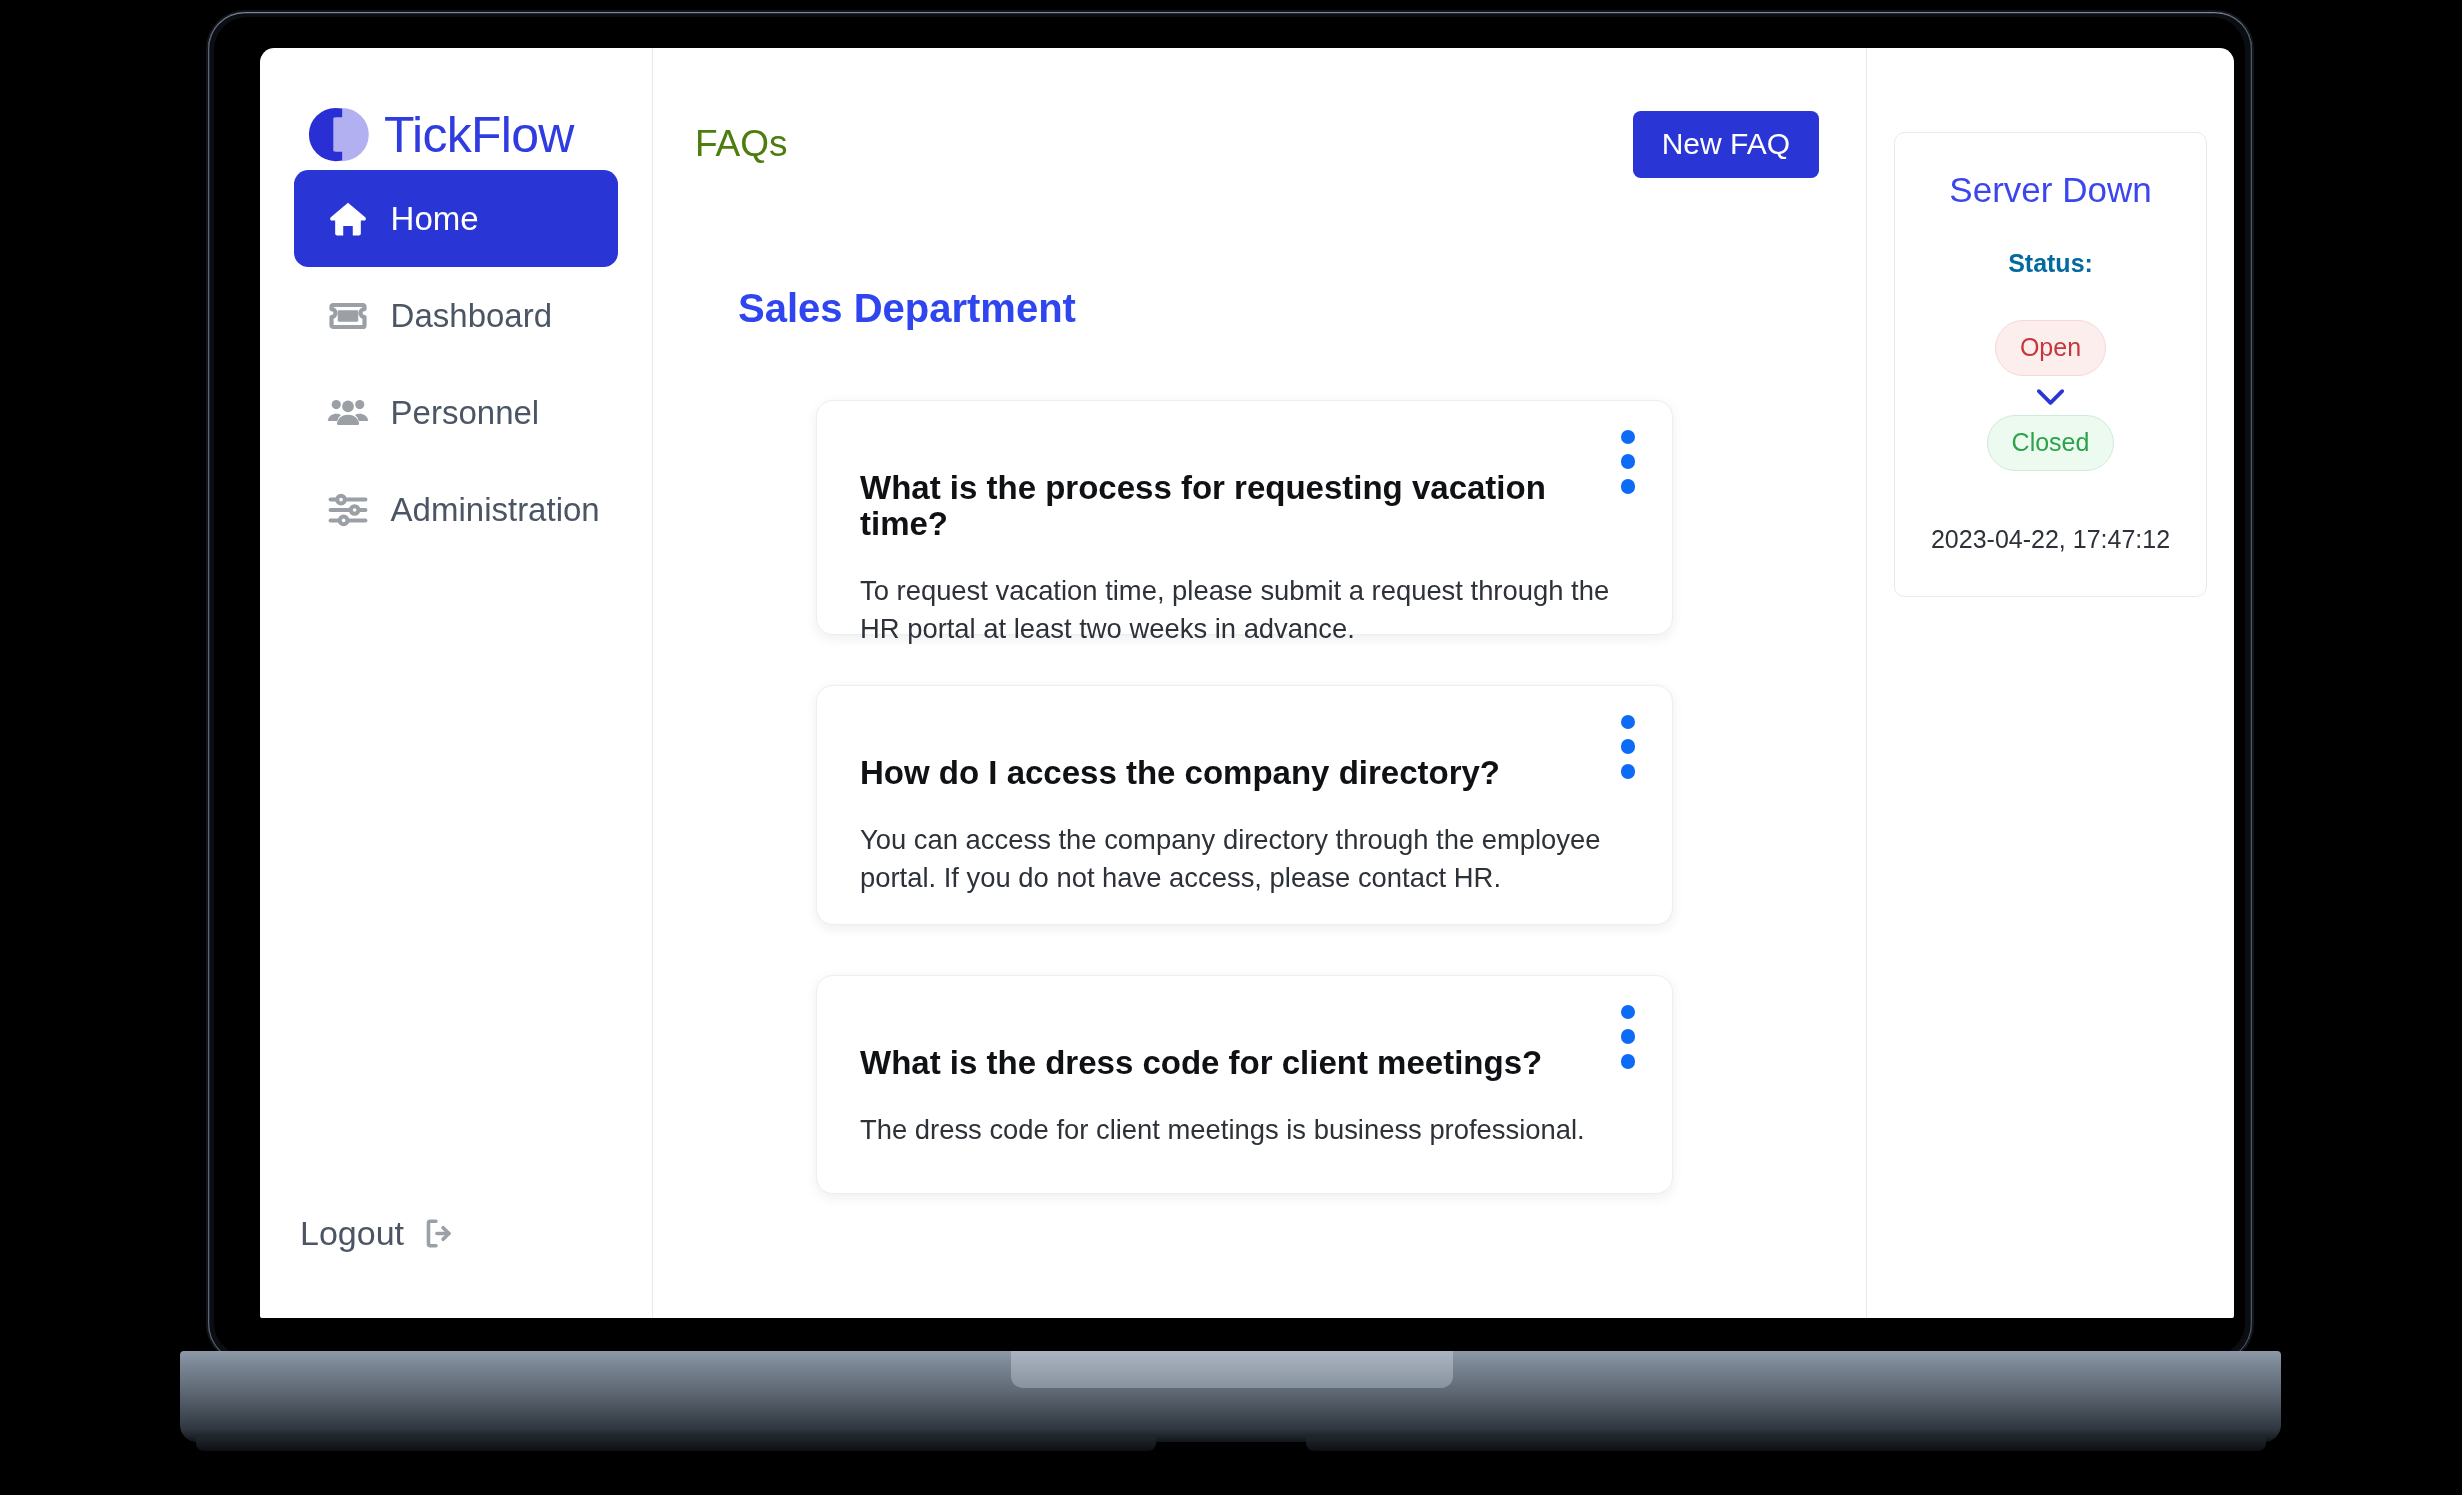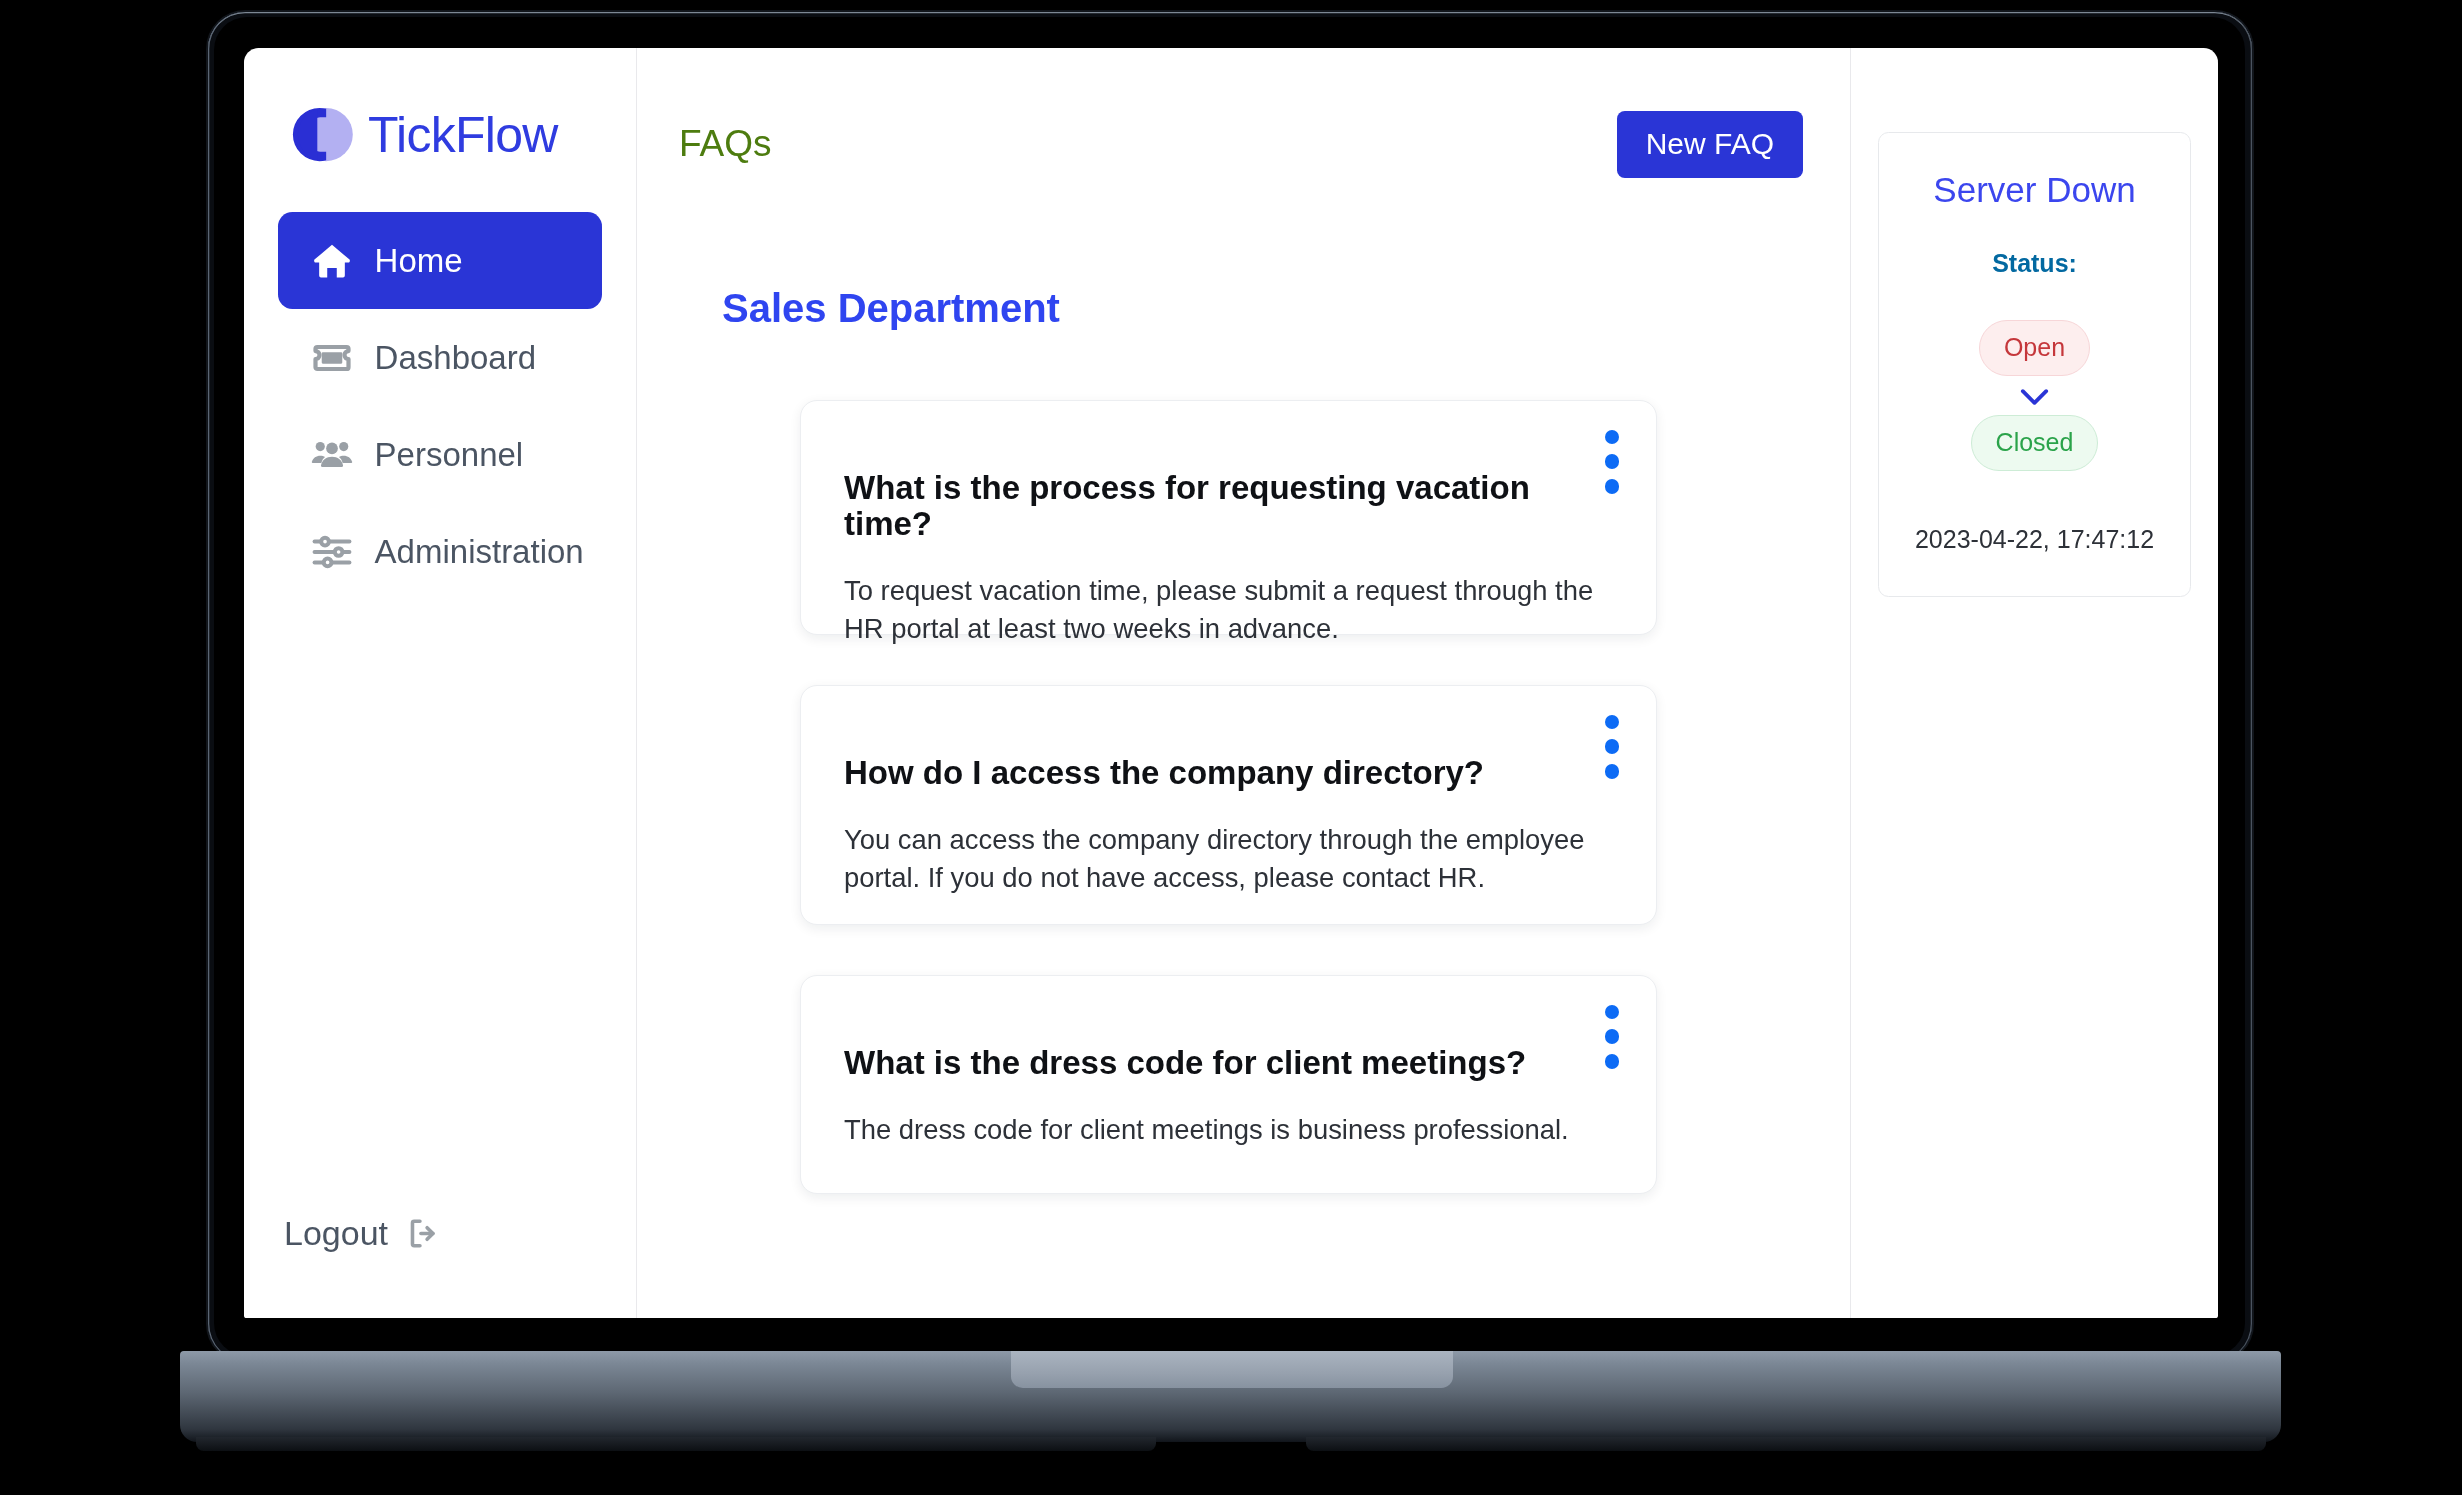--- a/index.html
+++ b/index.html
@@ -20,21 +20,21 @@
       inset 1.3px 0 0 0 #5b6674,
       inset -1.3px 0 0 0 #4a535f,
       inset 0 1.3px 0 0 #7d8894,
       0 0 0 2px #11151b;
   }
   .laptop-lid-inner{
     position:absolute;left:214px;top:17px;width:2031px;height:1339px;
     background:#000;border-radius:33px;
   }
   .screen{
-    position:absolute;left:244px;top:48px;width:1974px;height:1270px;
+    position:absolute;left:260px;top:48px;width:1974px;height:1270px;
     background:#fff;border-radius:14.4px 14.4px 2.6px 2.6px;overflow:hidden;
   }
   .laptop-base{
     position:absolute;left:180px;top:1351px;width:2101px;height:91px;
     background:linear-gradient(180deg,#8e9aa8 0%,#7b8795 14%,#5d6773 46%,#2f363f 86%,#11151b 100%);
     border-radius:3.9px 3.9px 17px 17px;
   }
   .laptop-base-notch{
     position:absolute;left:1011px;top:1351px;width:442px;height:37px;
     background:linear-gradient(180deg,#aab4c0 0%,#97a1ae 60%,#8792a0 100%);
@@ -57,21 +57,21 @@
     border-right:1.3px solid #e9e9ec;
     display:flex;flex-direction:column;
     box-sizing:border-box;
     padding:0;
   }
   .brand{display:flex;align-items:center;gap:13px;padding:51px 0 0 40px;}
   .brand-mark{width:71px;height:71px;position:relative;flex:0 0 71px;}
   .brand-text{
     font-size:50px;color:#2f3ce0;letter-spacing:-0.7px;font-weight:400;line-height:1;
   }
-  .nav{margin-top:42px;padding:0 34px;display:flex;flex-direction:column;}
+  .nav{padding:0 34px;display:flex;flex-direction:column;}
   .nav-item{
     display:flex;align-items:center;gap:19.6px;
     height:97px;padding-left:30px;border-radius:14.4px;box-sizing:border-box;
     color:#4b5563;font-size:33px;
   }
   .nav-item.active{background:#2a35d6;color:#fff;}
   .nav-icon{width:47px;height:47px;flex:0 0 47px;display:flex;align-items:center;justify-content:center;}
   .nav-icon svg{width:44px;height:44px;display:block;}
   .nav-spacer{flex:1 1 auto;}
   .logout{

